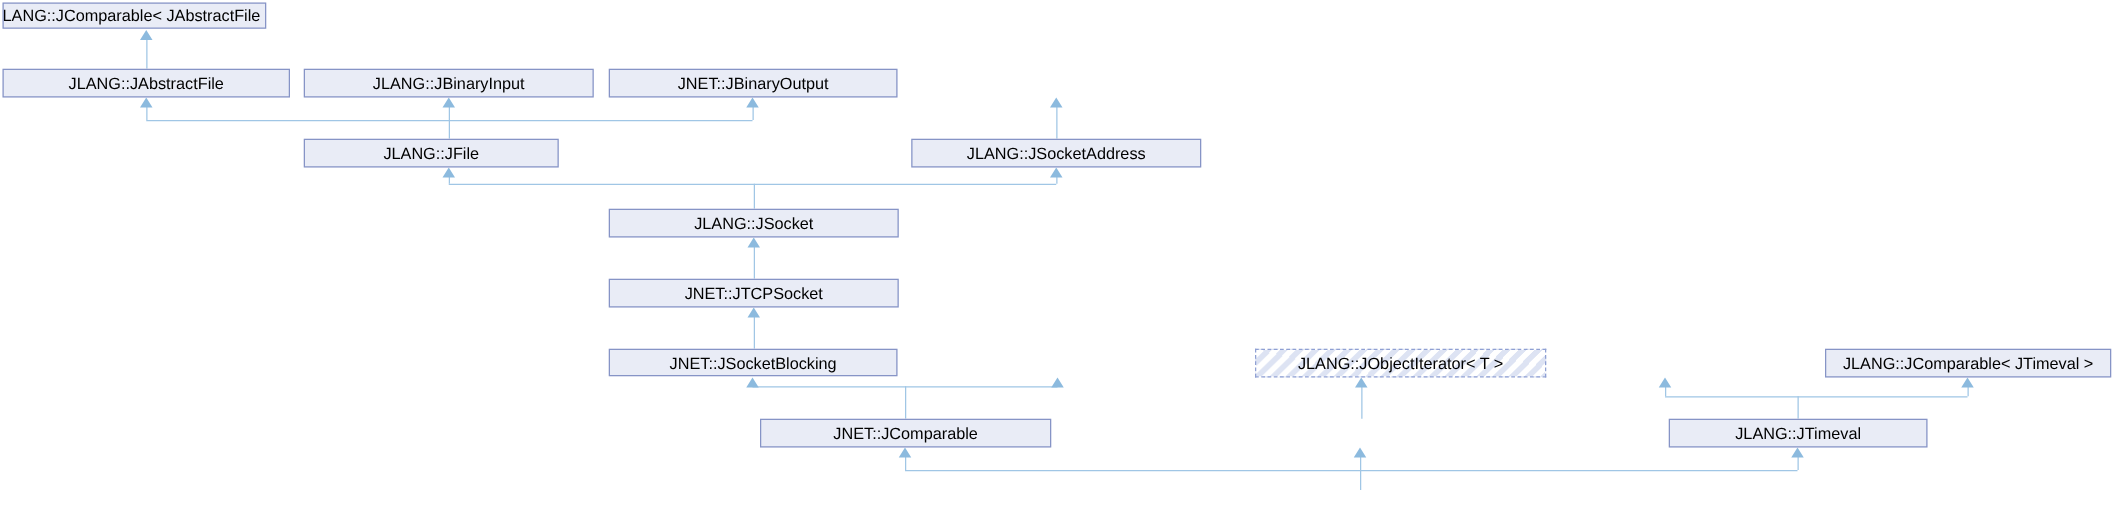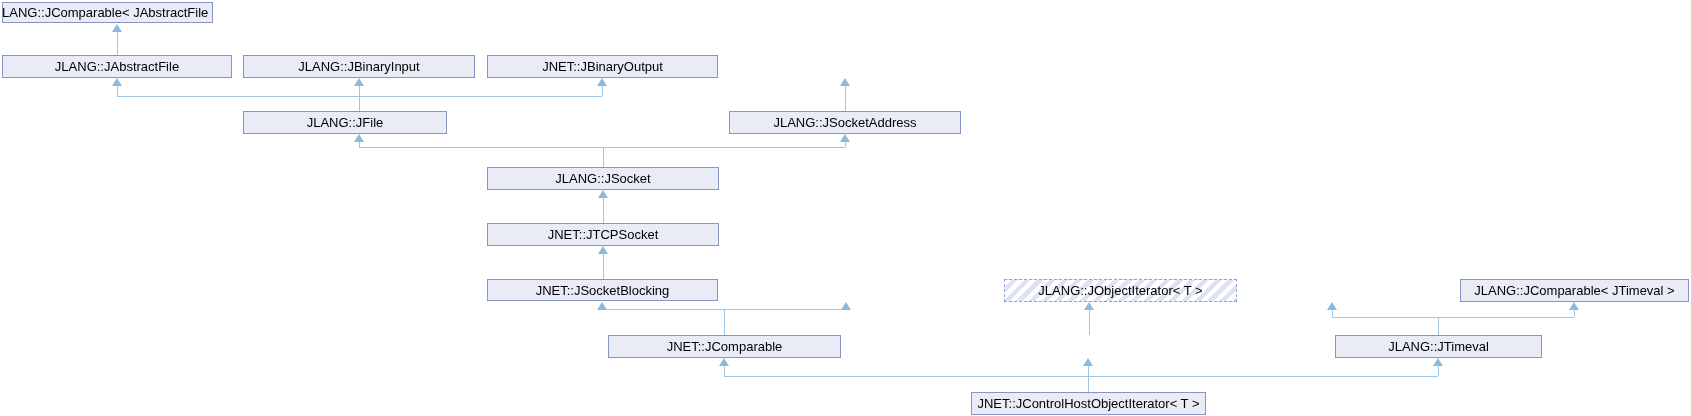--- a/index.html
+++ b/index.html
@@ -68,14 +68,13 @@
     <div class="node" style="left: 487px; top: 55px; width: 231px; height: 23px;">JNET::JBinaryOutput</div>
     <div class="node" style="left: 243px; top: 111px; width: 204px; height: 23px;">JLANG::JFile</div>
     <div class="node" style="left: 729px; top: 111px; width: 232px; height: 23px;">JLANG::JSocketAddress</div>
     <div class="node" style="left: 487px; top: 167px; width: 232px; height: 23px;">JLANG::JSocket</div>
     <div class="node" style="left: 487px; top: 223px; width: 232px; height: 23px;">JNET::JTCPSocket</div>
     <div class="node" style="left: 487px; top: 279px; width: 231px; height: 22px;">JNET::JSocketBlocking</div>
     <div class="node template" style="left: 972px; top: 279px; width: 233px; height: 23px;">JLANG::JObjectIterator&lt; T &gt;</div>
     <div class="node" style="left: 1460px; top: 279px; width: 229px; height: 23px;">JLANG::JComparable&lt; JTimeval &gt;</div>
     <div class="node" style="left: 608px; top: 335px; width: 233px; height: 23px;">JNET::JComparable</div>
     <div class="node" style="left: 1335px; top: 335px; width: 207px; height: 23px;">JLANG::JTimeval</div>
-    <div class="node" style="left: 971px; top: 392px; width: 235px; height: 23px;">JNET::JControlHostObjectIterator&lt; T &gt;</div>
   </div>
 
 </body></html>

